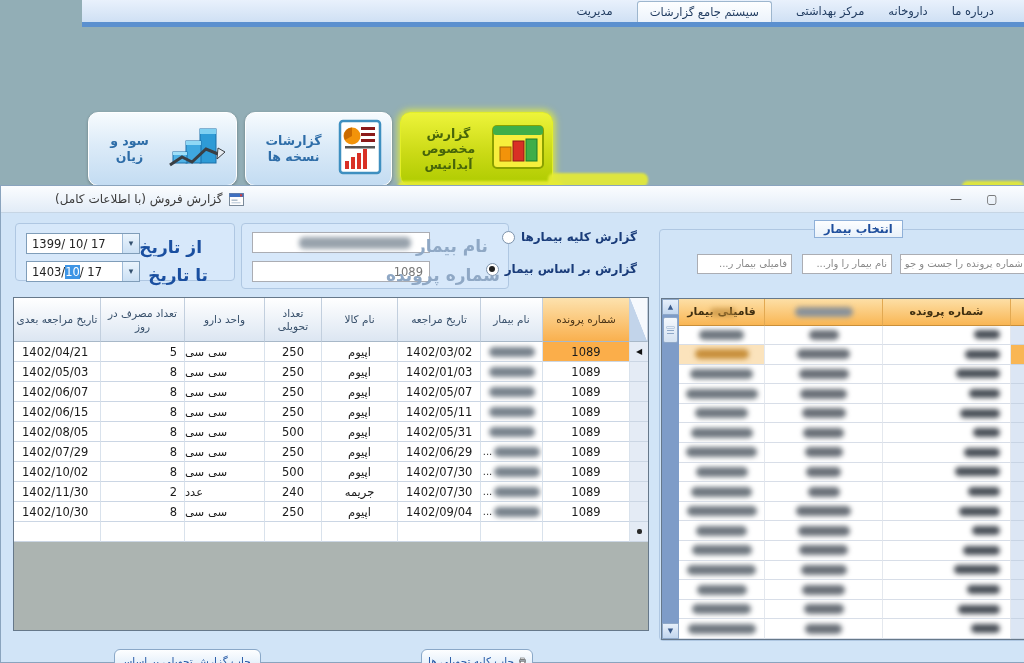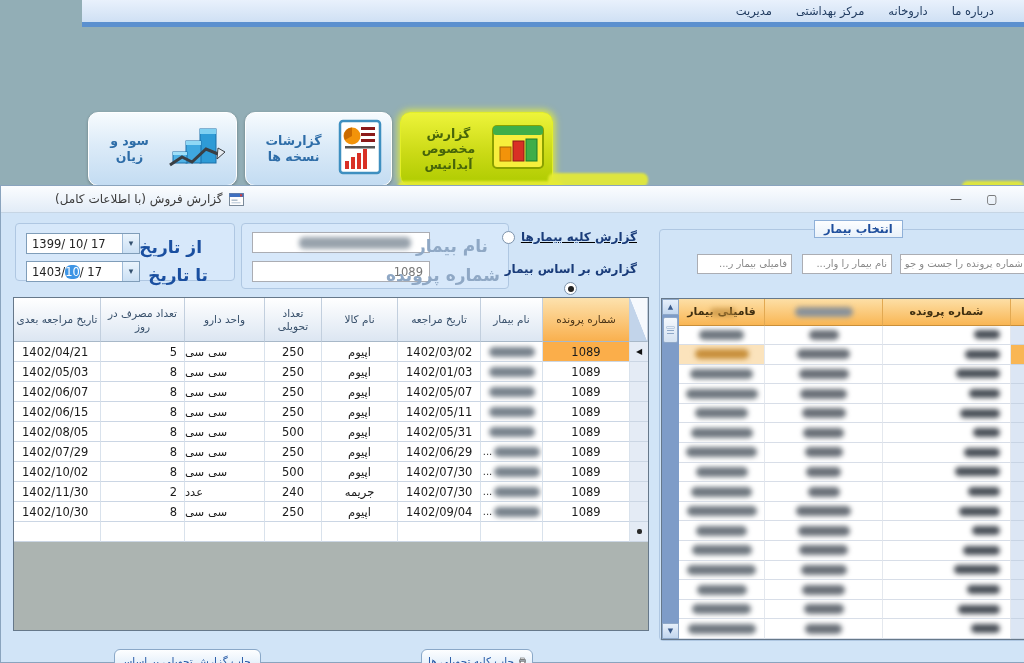--- a/index.html
+++ b/index.html
@@ -38,21 +38,21 @@
   .winbtn { position:absolute; top:3px; width:26px; height:20px; text-align:center; font-size:12px;
     color:#555; line-height:20px; cursor:pointer; }
 
   
   .gbox { position:absolute; border:1px solid #AFC7E2; border-radius:4px; background:#D7E8FA; }
   .fld-row { position:absolute; height:21px; display:flex; align-items:center; }
   .combo { display:flex; height:21px; border:1px solid #7F9DB9; background:#fff; }
   .combo-val { width:95px; font-size:11.5px; color:#222; direction:ltr; padding:3px 0 0 5px; white-space:nowrap; }
   .combo-arrow { width:17px; border-left:1px solid #9FBBD8; background:linear-gradient(#EAF4FD,#CBE0F4);
     text-align:center; font-size:9px; color:#33506E; line-height:19px; cursor:pointer; }
-  .sel-frag { background:#3E95E5; color:#fff;border-radius:6px; }
+  .sel-frag { background:#3E95E5; color:#fff; }
   .fld-label { position:absolute; font-size:17px; font-weight:bold; color:#1A4FA0; direction:rtl; }
   .fld-label.dim { color:#8FA8C5; font-weight:bold; }
   .txtfield { height:21px; border:1px solid #ABADB3; background:#fff; position:relative; }
   .blob { display:inline-block; border-radius:5px; filter:blur(2.5px); background:#78828C; height:10px; }
 
   
   .radio-row { position:absolute; display:flex; align-items:center; direction:rtl; gap:6px; }
   .radio-label { font-size:12px; font-weight:bold; color:#1A3C7A; white-space:nowrap; }
   .radio-circ { width:13px; height:13px; border-radius:50%; border:1px solid #7D93AC; background:#fff;
     display:flex; align-items:center; justify-content:center; cursor:pointer; }
@@ -121,20 +121,21 @@
 </style>
 </head>
 <body>
 
 <div class="screen">
 
   <div class="menubar">
     <div class="menu-item">درباره ما</div>
     <div class="menu-item">داروخانه</div>
     <div class="menu-item">مرکز بهداشتی</div>
+    <div class="menu-item active-tab">سیستم جامع گزارشات</div>
     <div class="menu-item">مدیریت</div>
   </div>
   <div class="menu-strip"></div>
 
   <div class="tb-btn" style="left:88px; width:149px;">
     <div class="tb-label">سود و زیان</div>
     <span class="tb-icon">
       <svg width="62" height="52" viewBox="0 0 62 52">
         <rect x="34" y="8" width="16" height="34" fill="#2E9BD6" stroke="#1B6FA8"></rect>
         <rect x="34" y="8" width="16" height="5" fill="#7FD0F2"></rect>
@@ -219,25 +220,25 @@
       <div class="txtfield" style="position:absolute; left:10px; top:8px; width:178px;">
         <span class="blob" style="position:absolute; right:18px; top:4px; width:112px; height:12px; background:#98A2AC;"></span>
       </div>
       <div class="fld-label dim" style="right:20px; top:12px;">نام بیمار</div>
       <div class="txtfield" style="position:absolute; left:10px; top:37px; width:178px;">
         <span style="position:absolute; right:6px; top:3px; font-size:11.5px; color:#777; direction:ltr;">1089</span>
       </div>
       <div class="fld-label dim" style="right:8px; top:41px;">شماره پرونده</div>
     </div>
 
-    <div class="radio-row" style="right:392px; top:44px;text-decoration:underline;">
+    <div class="radio-row" style="right:392px; top:44px;">
       <span class="radio-label">گزارش کلیه بیمارها</span>
       <span class="radio-circ"></span>
     </div>
-    <div class="radio-row" style="right:392px; top:76px;flex-direction:column;">
+    <div class="radio-row" style="right:392px; top:76px;">
       <span class="radio-label">گزارش بر اساس بیمار</span>
       <span class="radio-circ">
           <span class="radio-dot"></span>
         </span>
     </div>
 
     <div class="grid">
       <div class="ghead">
         <div class="ghcell">تاریخ مراجعه بعدی</div>
         <div class="ghcell">تعداد مصرف در روز</div>

